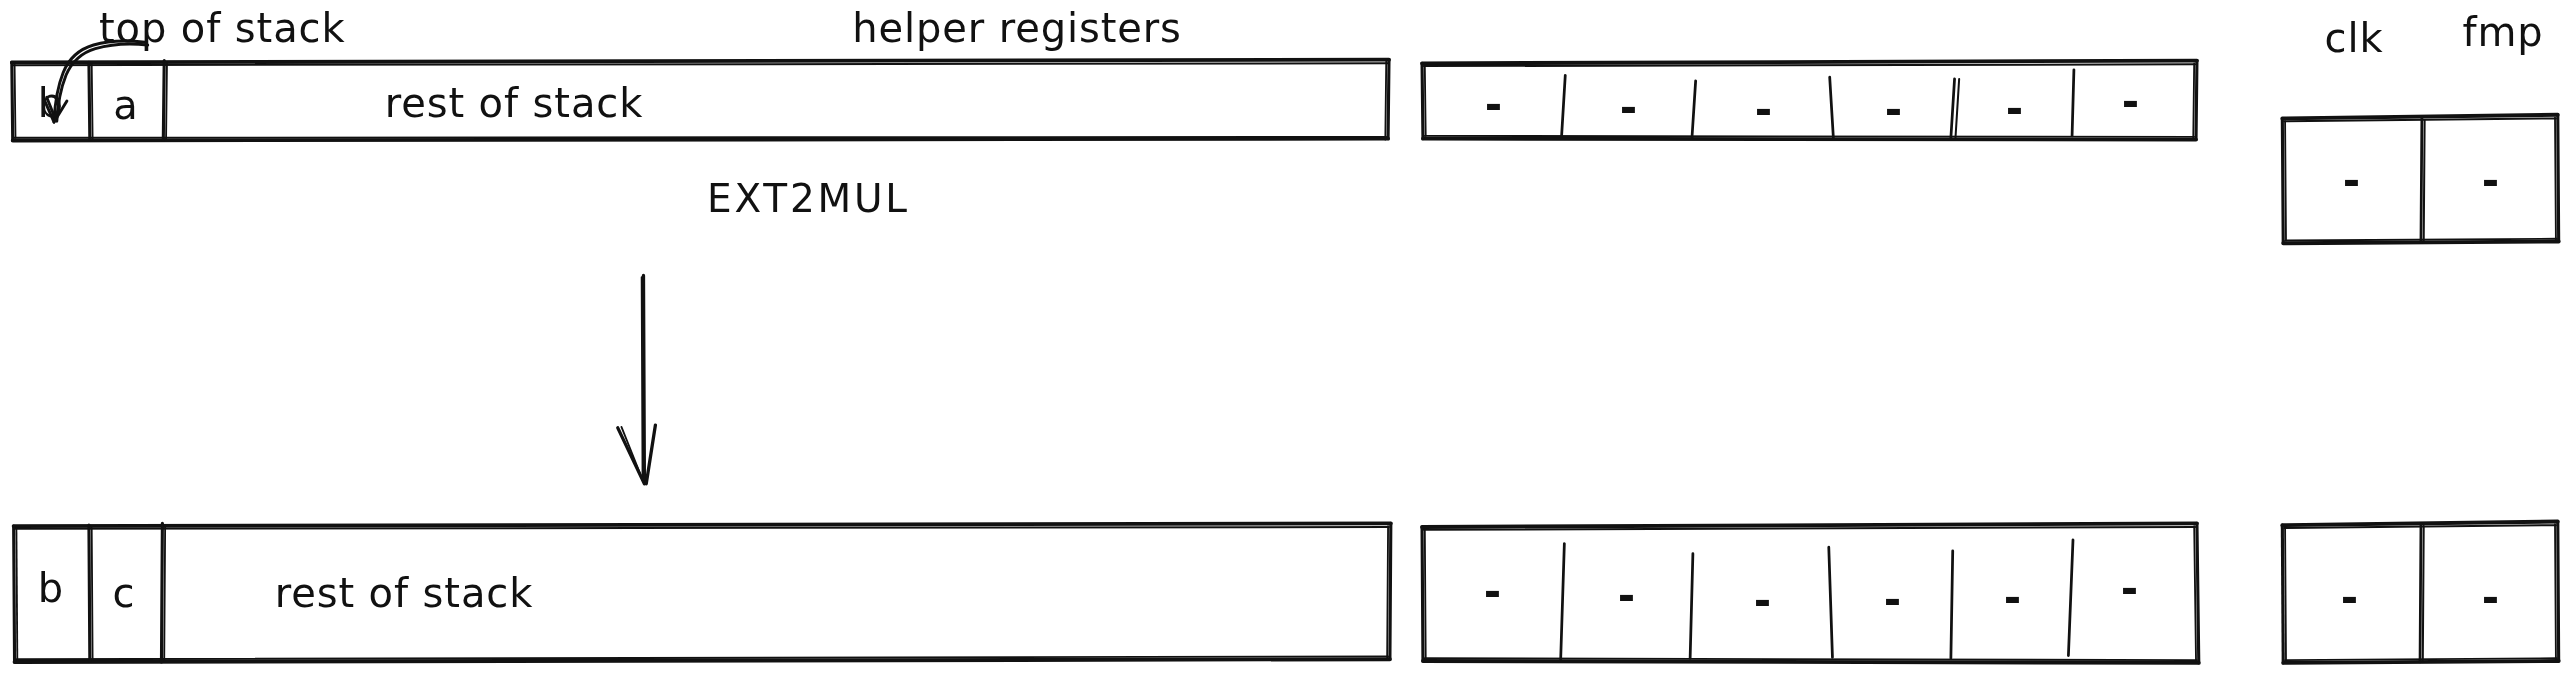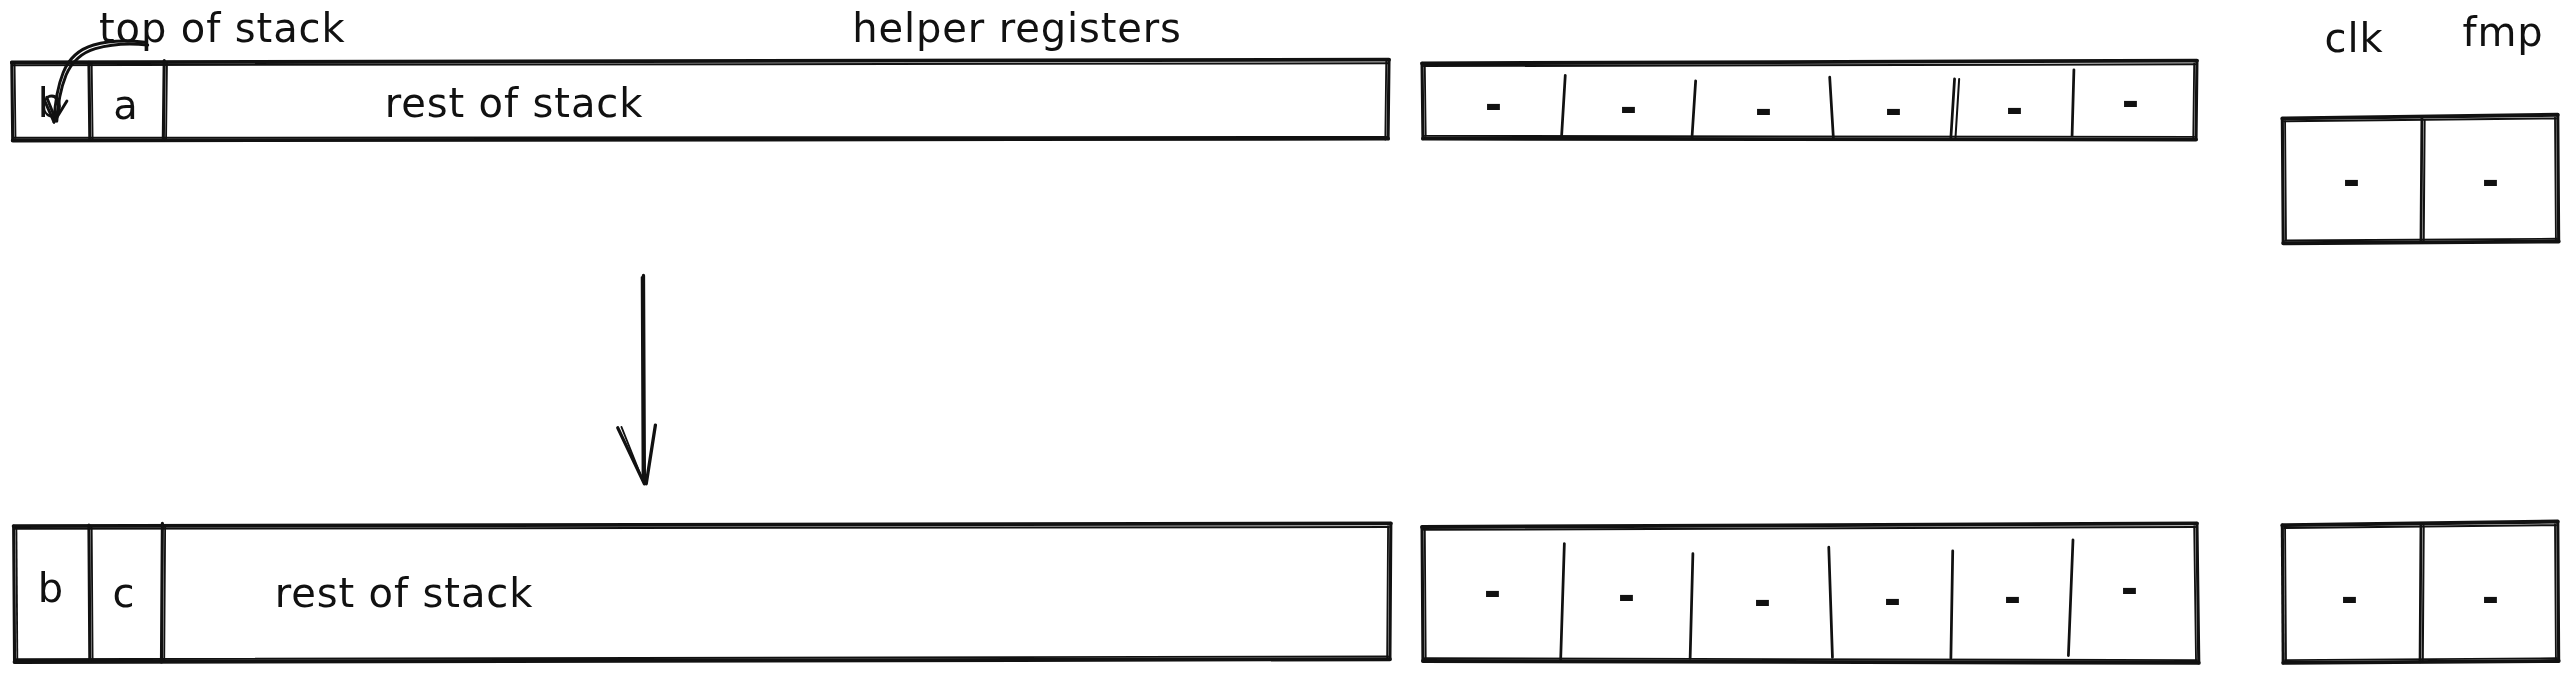--- a/index.html
+++ b/index.html
@@ -195,20 +195,21 @@
   <div class="hand-text cell-dash center-xy" style="left:1894px; top:109px;">-</div>
   <div class="hand-text cell-dash center-xy" style="left:2015px; top:108px;">-</div>
   <div class="hand-text cell-dash center-xy" style="left:2131px; top:101px;">-</div>
 
   <div class="hand-text region-label center-x" style="left:2354px; top:15px;">clk</div>
   <div class="hand-text region-label center-x" style="left:2491px; top:9.2px;margin-left:12px;">fmp</div>
 
   <div class="hand-text cell-dash center-xy" style="left:2352px; top:180px;">-</div>
   <div class="hand-text cell-dash center-xy" style="left:2491px; top:180px;">-</div>
 
+  <div class="hand-text op-label" style="left:707px; top:176px;">EXT2MUL</div>
 
   <div class="hand-text cell-letter center-xy" style="left:51px; top:588px;">b</div>
 
   <div class="hand-text cell-letter center-xy" style="left:124px; top:593px;">c</div>
 
   <div class="hand-text region-label center-xy" style="left:404px; top:593px;">rest of stack</div>
 
   <div class="hand-text cell-dash center-xy" style="left:1493px; top:591px;">-</div>
   <div class="hand-text cell-dash center-xy" style="left:1627px; top:595px;">-</div>
   <div class="hand-text cell-dash center-xy" style="left:1763px; top:600px;">-</div>

